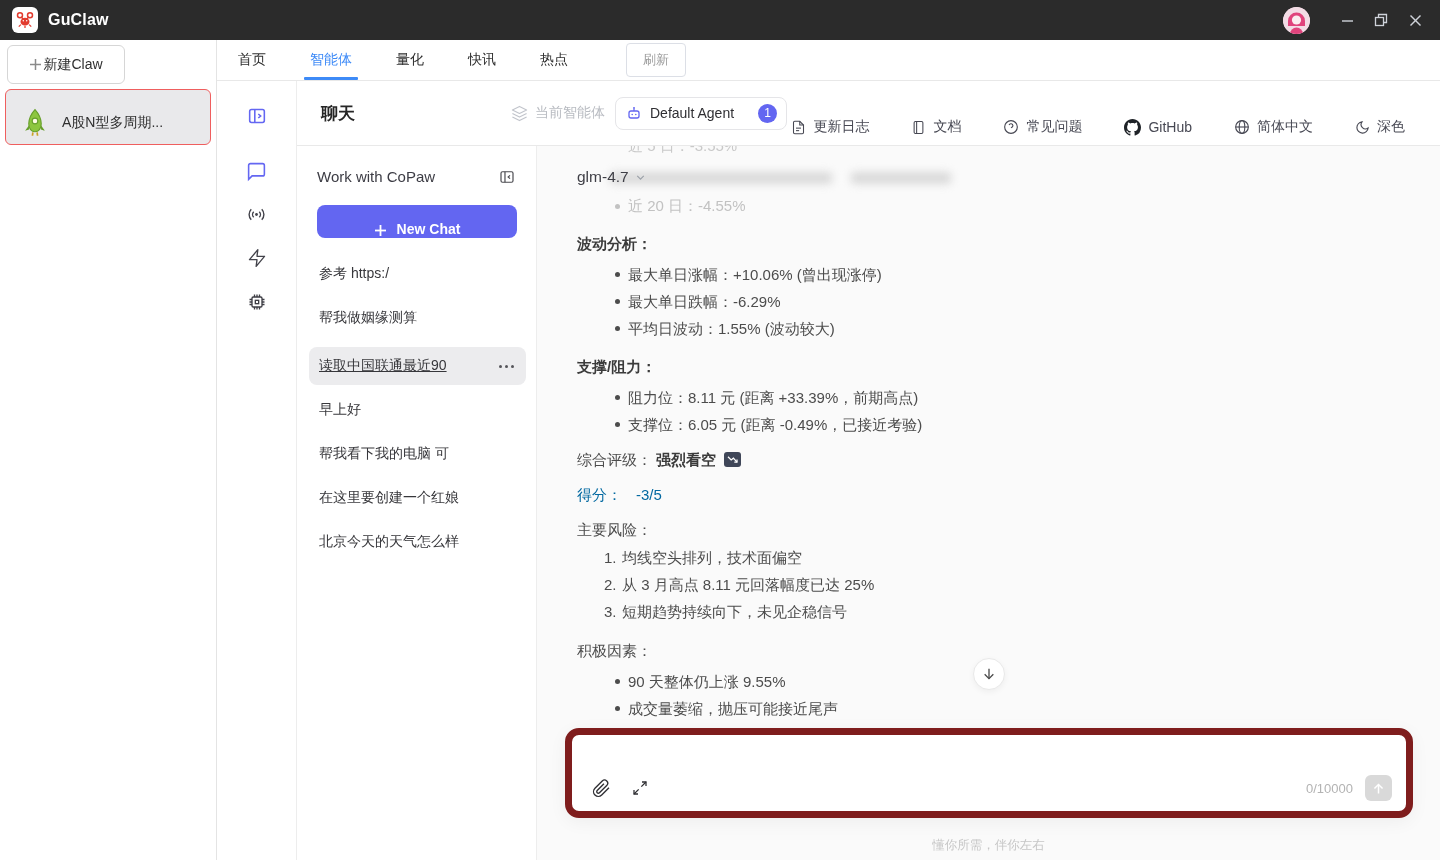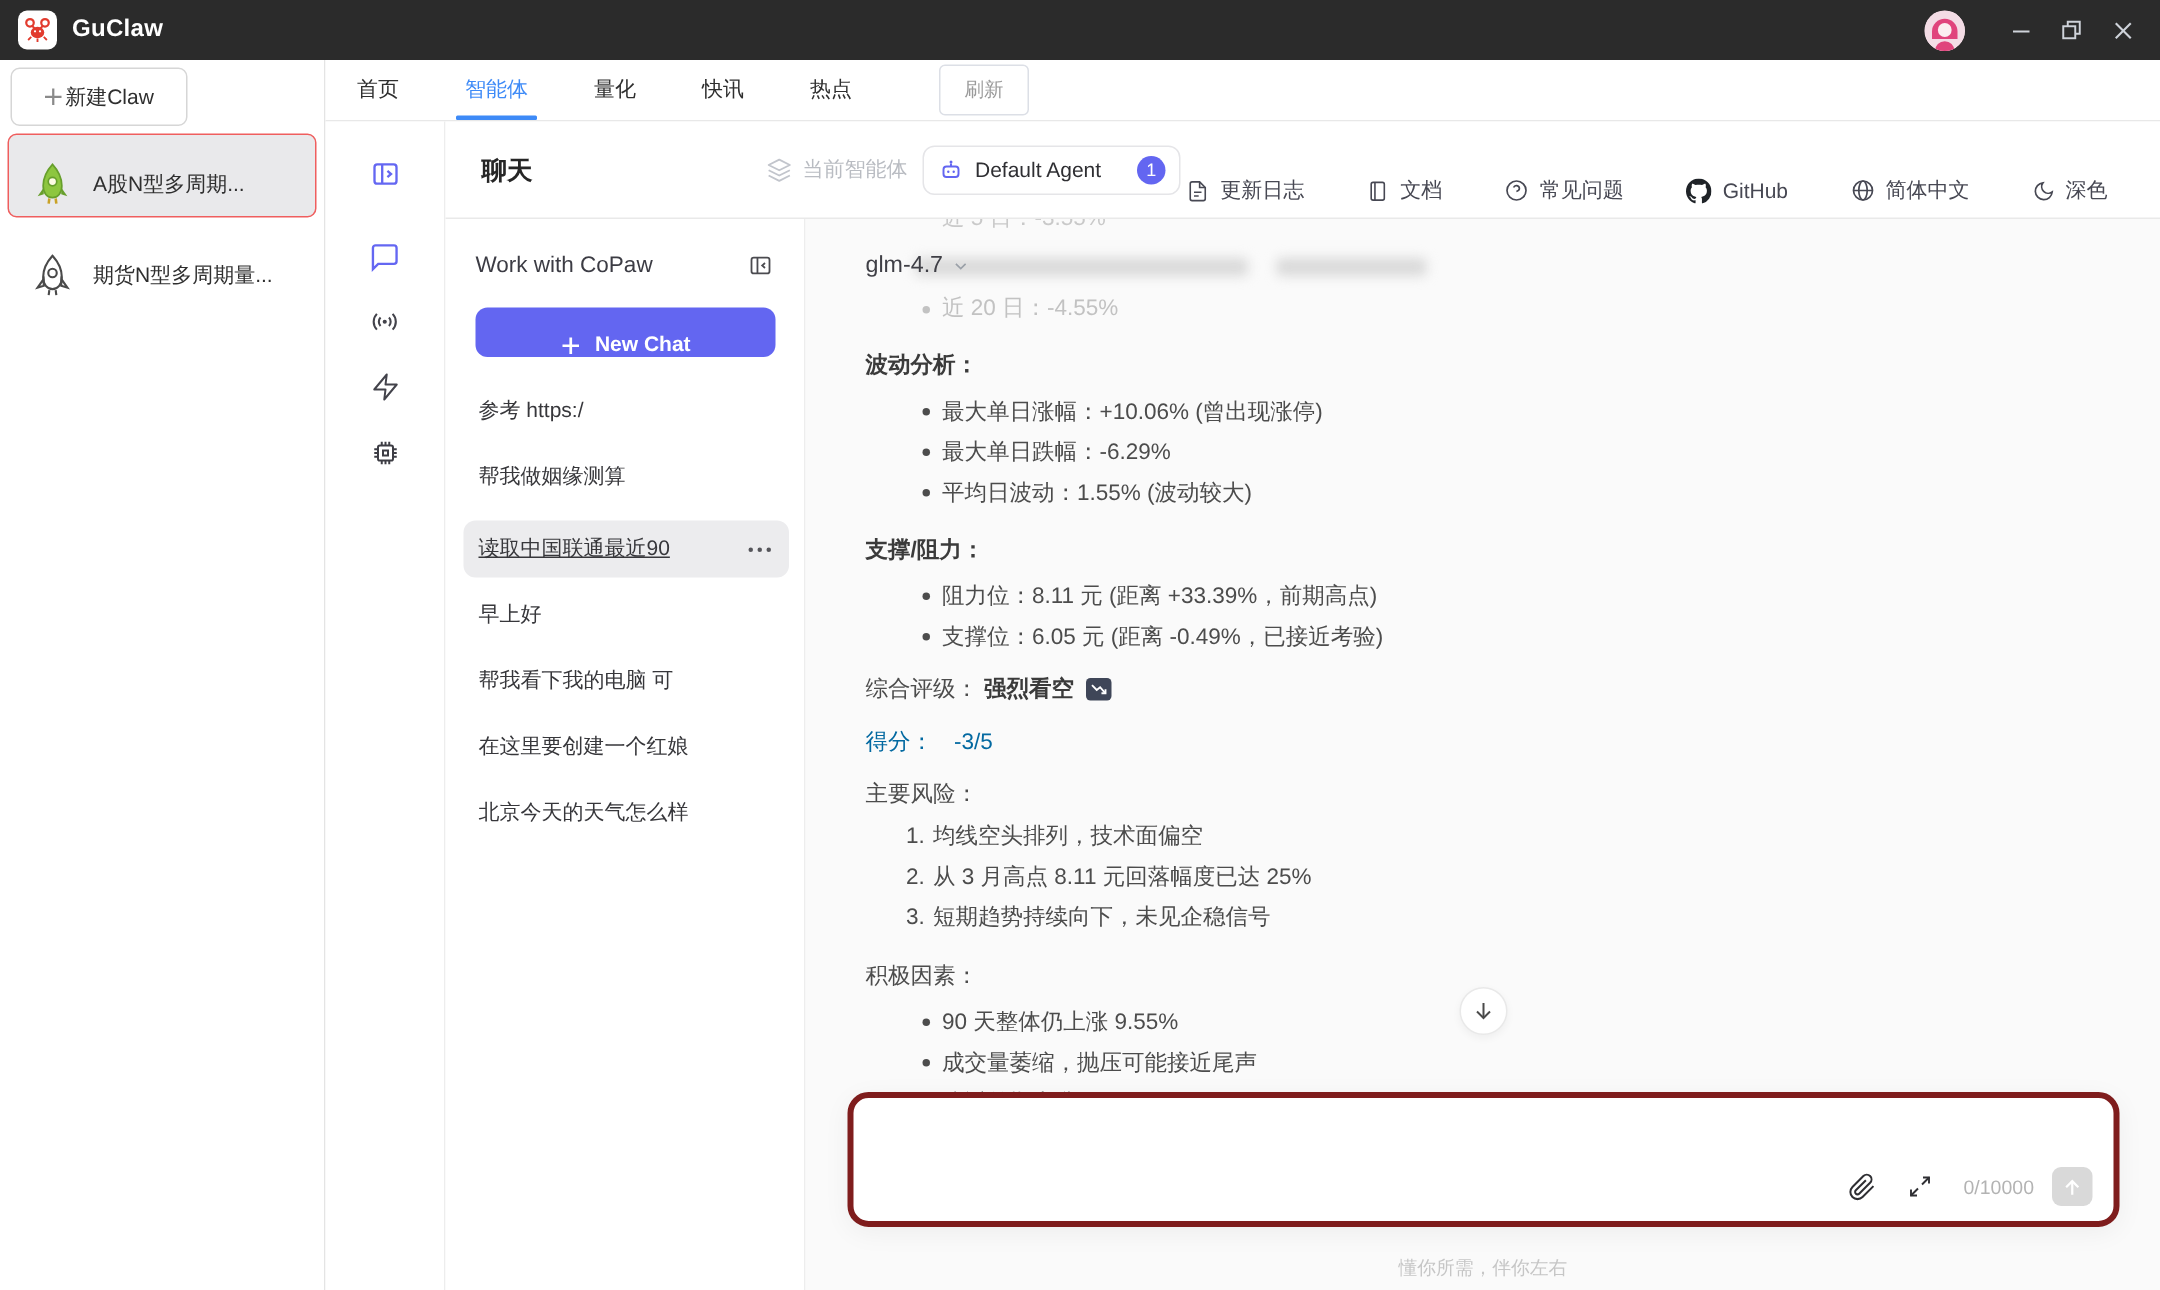--- a/index.html
+++ b/index.html
@@ -106,22 +106,22 @@
   .md-line { line-height:27px; margin-top:8px; display:flex; align-items:center; gap:4px; }
   .md-line .strong { font-weight:bold; color:#3b3b3b; }
   .md-line.all-strong { font-weight:normal; color:#0369a1;gap:14px; }
   .chart-down-badge { width:17px; height:15px; background:#3f4658; border-radius:3px; margin-left:4px;
     display:inline-flex; align-items:center; justify-content:center; }
 
   .scroll-down-btn { position:absolute; left:calc(50% - 16px); top:512px; width:32px; height:32px; border-radius:50%;
     background:#fff; border:1px solid #e9e9e9; box-shadow:0 2px 6px rgba(0,0,0,.05); display:flex; align-items:center; justify-content:center;
     cursor:pointer; z-index:4; }
 
-  .composer { position:absolute; left:28px; right:27px; top:582px; height:90px; background:#fff; border:4px solid #7f1d1d;
-    border-radius:14px; box-shadow:0 4px 18px rgba(0,0,0,.05); z-index:3; padding:10px 14px 8px 20px; display:flex; flex-direction:column;align-items:flex-end; }
+  .composer { position:absolute; left:28px; right:27px; top:582px; height:90px; background:#fff; border:7px solid #7f1d1d;
+    border-radius:14px; box-shadow:0 4px 18px rgba(0,0,0,.05); z-index:3; padding:10px 14px 8px 20px; display:flex; flex-direction:column; }
   .composer textarea { border:none; outline:none; resize:none; flex:1; font-family:inherit; font-size:14px; background:transparent; padding:0; }
   .composer-tools { display:flex; align-items:center; height:30px; }
   .tool-btn { margin-right:21px; cursor:pointer; display:flex; align-items:center; }
   .composer-right { margin-left:auto; display:flex; align-items:center; gap:12px; }
   .char-counter { color:#b3b3b3; font-size:13px; }
   .send-btn { width:27px; height:26px; border-radius:6px; background:#d9d9d9; border:none; display:flex; align-items:center; justify-content:center; cursor:pointer; }
 
   .footer-slogan { position:absolute; left:0; right:0; bottom:6px; text-align:center; color:#c6c6c6; font-size:12.5px; z-index:2; }
 </style>
 </head>
@@ -188,32 +188,20 @@
           <path d="M12 2.5 C8.8 6 7.6 9.6 7.6 12.6 C7.6 16 9.5 18.2 12 18.2 C14.5 18.2 16.4 16 16.4 12.6 C16.4 9.6 15.2 6 12 2.5 Z" fill="#8dc63f" stroke="#679f2c" stroke-width=".8"></path>
           <circle cx="12" cy="10.6" r="2" fill="#fdfbe3" stroke="#679f2c" stroke-width=".8"></circle>
           <path d="M7.8 13.5 L5 17.5 L7.9 16.6 Z" fill="#679f2c"></path>
           <path d="M16.2 13.5 L19 17.5 L16.1 16.6 Z" fill="#679f2c"></path>
           <path d="M10.5 18.6 L10.2 21 M13.5 18.6 L13.8 21" stroke="#c9a227" stroke-width="1.2" fill="none"></path>
         </svg>
       </span>
       <span class="agent-label">A股N型多周期...</span>
     </div>
 
-    <div class="agent-item">
-      <span class="rocket">
-        <svg width="34" height="34" viewBox="0 0 24 24" fill="none" stroke="#4a4a4a" stroke-width="1">
-          <path d="M12 2.5 C8.8 6 7.6 9.6 7.6 12.6 C7.6 16 9.5 18.2 12 18.2 C14.5 18.2 16.4 16 16.4 12.6 C16.4 9.6 15.2 6 12 2.5 Z"></path>
-          <circle cx="12" cy="10.6" r="2"></circle>
-          <path d="M7.8 13.5 L5 17.5 L7.9 16.6 Z"></path>
-          <path d="M16.2 13.5 L19 17.5 L16.1 16.6 Z"></path>
-          <path d="M10.5 18.6 L10.2 21 M13.5 18.6 L13.8 21"></path>
-        </svg>
-      </span>
-      <span class="agent-label">期货N型多周期量...</span>
-    </div>
   </div>
 
   <div class="main-col">
 
     <div class="tab-row">
       <div class="tab">首页</div>
       <div class="tab active">智能体</div>
       <div class="tab">量化</div>
       <div class="tab">快讯</div>
       <div class="tab">热点</div>

